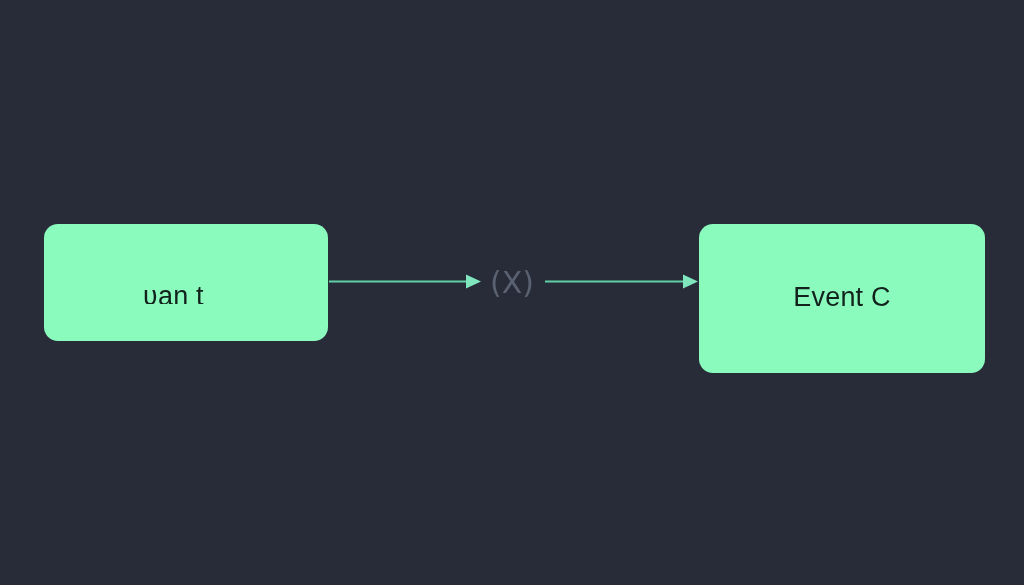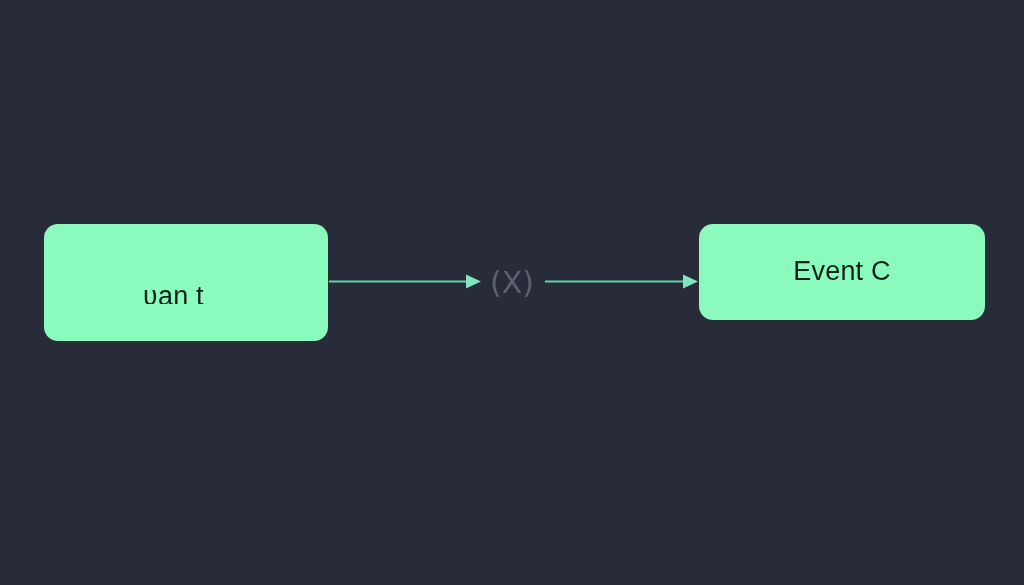--- a/index.html
+++ b/index.html
@@ -52,21 +52,21 @@
     height: 21px;
     overflow: hidden;
     line-height: 27px;
     margin-top: 20px;
   }
 
   #node-target {
     left: 699px;
     top: 224px;
     width: 286px;
-    height: 96px;
+    height: 149px;
     justify-content: center;
   }
   #node-target .node-label {
     position: relative;
     top: -1px;
   }
 
   
   #edge-layer {
     position: absolute;

